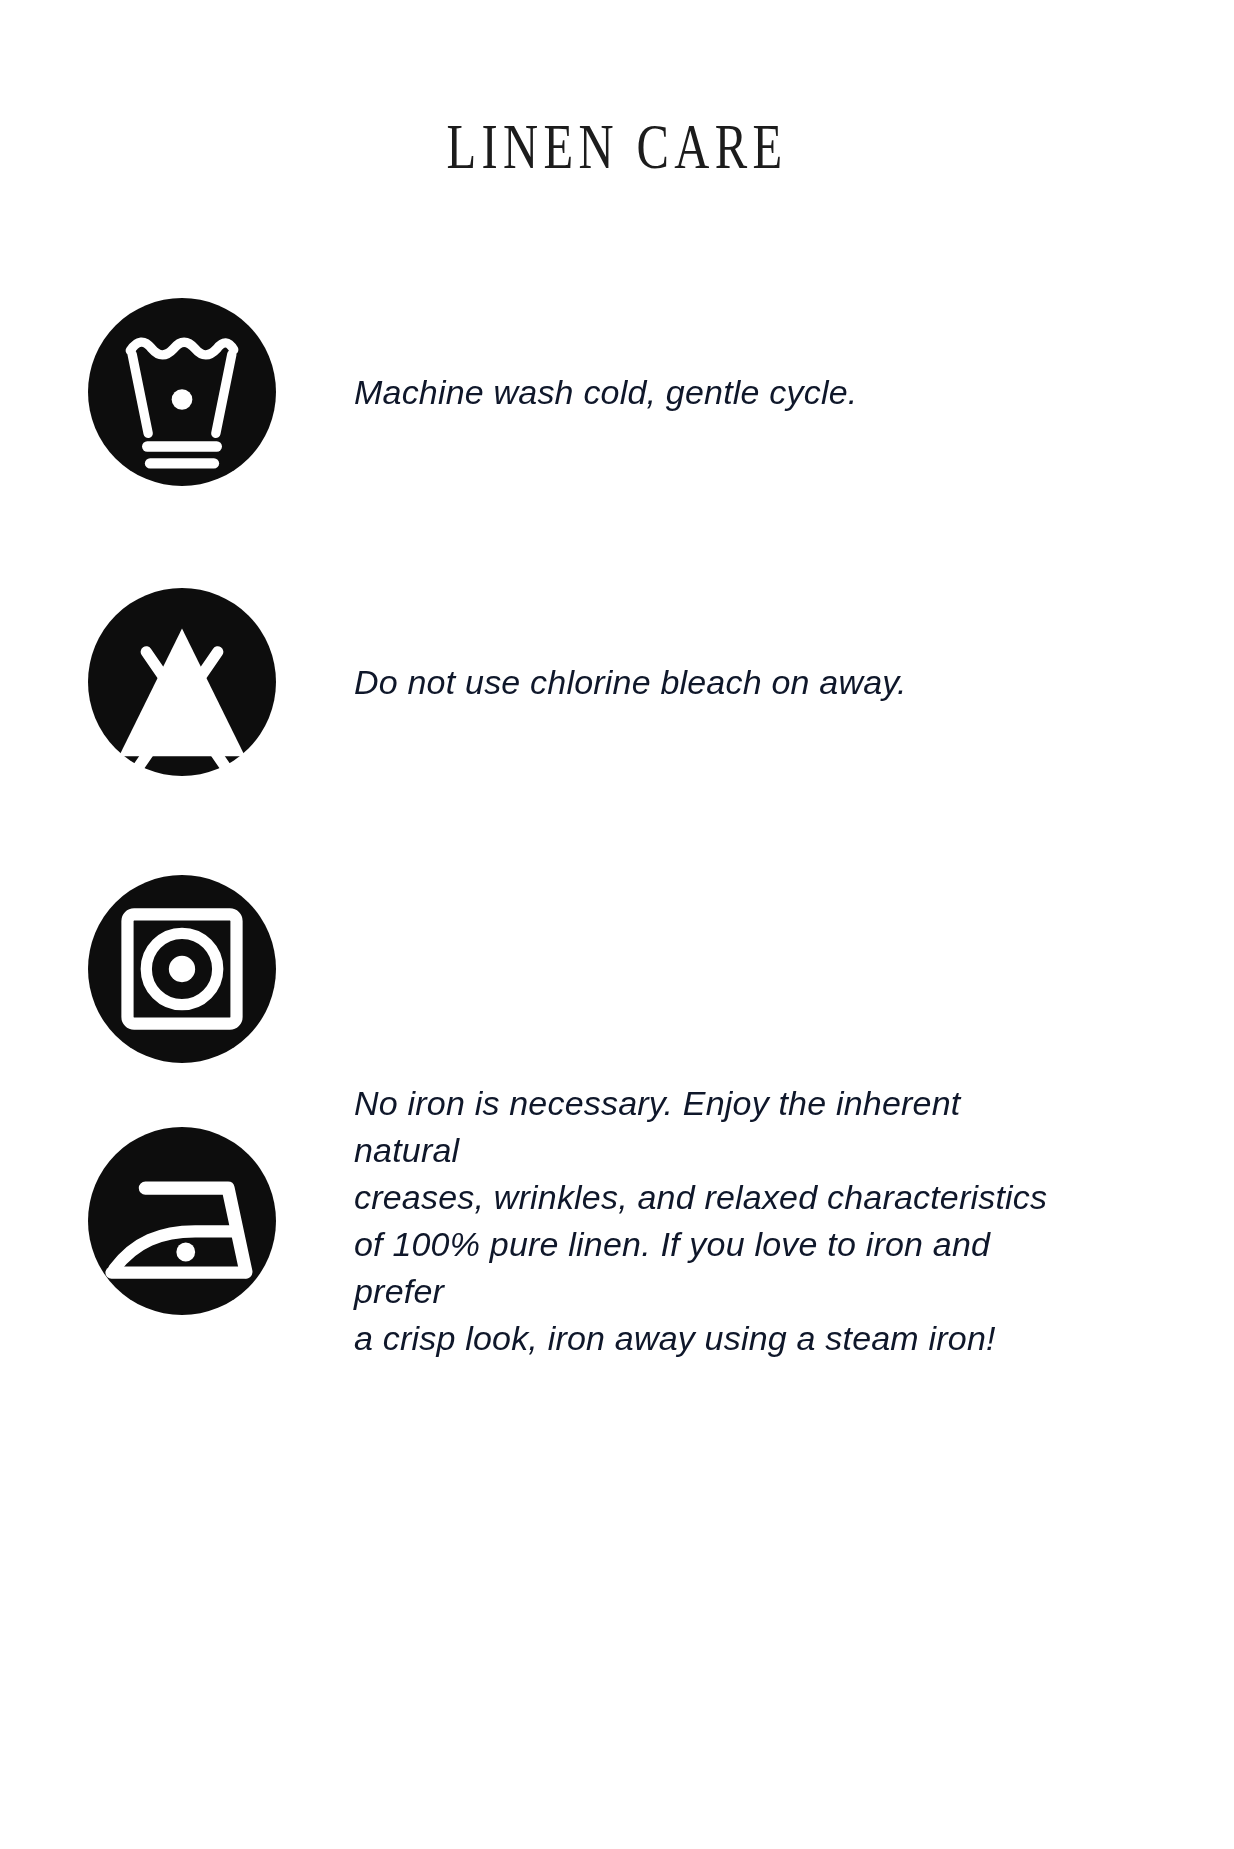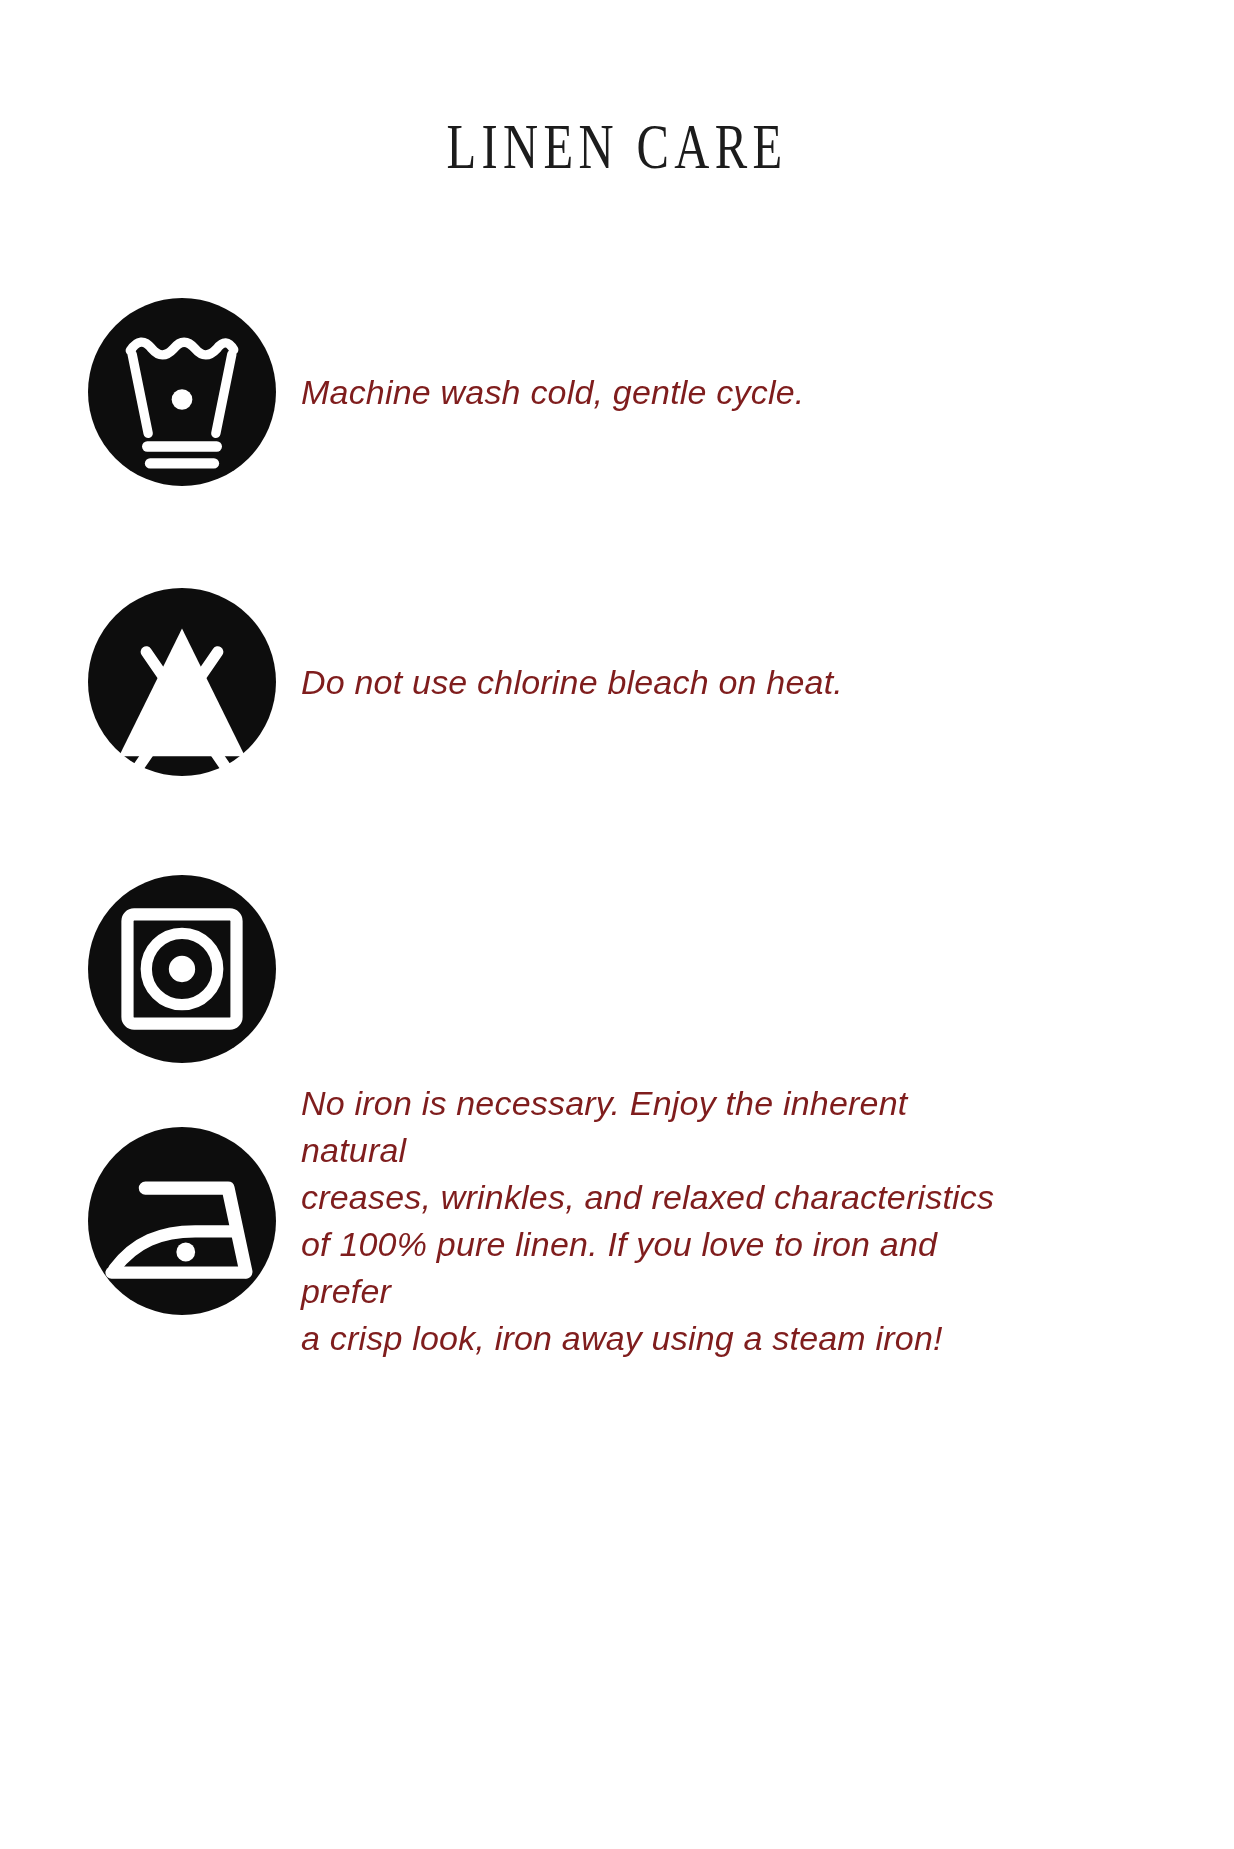--- a/index.html
+++ b/index.html
@@ -39,27 +39,27 @@
     height: 188px;
     display: flex;
     align-items: center;
   }
   .badge {
     width: 188px;
     height: 188px;
     flex: 0 0 188px;
   }
   .care-text {
-    margin-left: 25px;
+    margin-left: 78px;
     max-width: 720px;
     font-style: italic;
     font-size: 34px;
     line-height: 47px;
     letter-spacing: 0.2px;
-    color: #7f1d1d;
+    color: #0f172a;
     white-space: pre-line;
   }
   .brand {
     position: absolute;
     top: 1758px;
     left: 0;
     width: 100%;
     text-align: center;
     font-family: "Liberation Serif", serif;
     font-weight: 700;
@@ -90,21 +90,21 @@
     <div class="care-text">Machine wash cold, gentle cycle.</div>
   </div>
 
   <div class="row" style="top:588px">
     <svg class="badge" viewBox="0 0 100 100">
       <circle cx="50" cy="50" r="50" fill="#0d0d0d"></circle>
       <path d="M31 34 L73 95" stroke="#ffffff" stroke-width="6" stroke-linecap="round"></path>
       <path d="M69 34 L27 95" stroke="#ffffff" stroke-width="6" stroke-linecap="round"></path>
       <polygon points="50,21.5 16.5,89.5 83.5,89.5" fill="#ffffff"></polygon>
     </svg>
-    <div class="care-text">Do not use chlorine bleach on heat.</div>
+    <div class="care-text">Do not use chlorine bleach on away.</div>
   </div>
 
   <div class="row" style="top:875px">
     <svg class="badge" viewBox="0 0 100 100">
       <circle cx="50" cy="50" r="50" fill="#0d0d0d"></circle>
       <rect x="21" y="21" width="58" height="58" rx="3.5" stroke="#ffffff" stroke-width="6.5" fill="none"></rect>
       <circle cx="50" cy="50" r="19" stroke="#ffffff" stroke-width="6" fill="none"></circle>
       <circle cx="50" cy="50" r="7" fill="#ffffff"></circle>
     </svg>
   </div>

